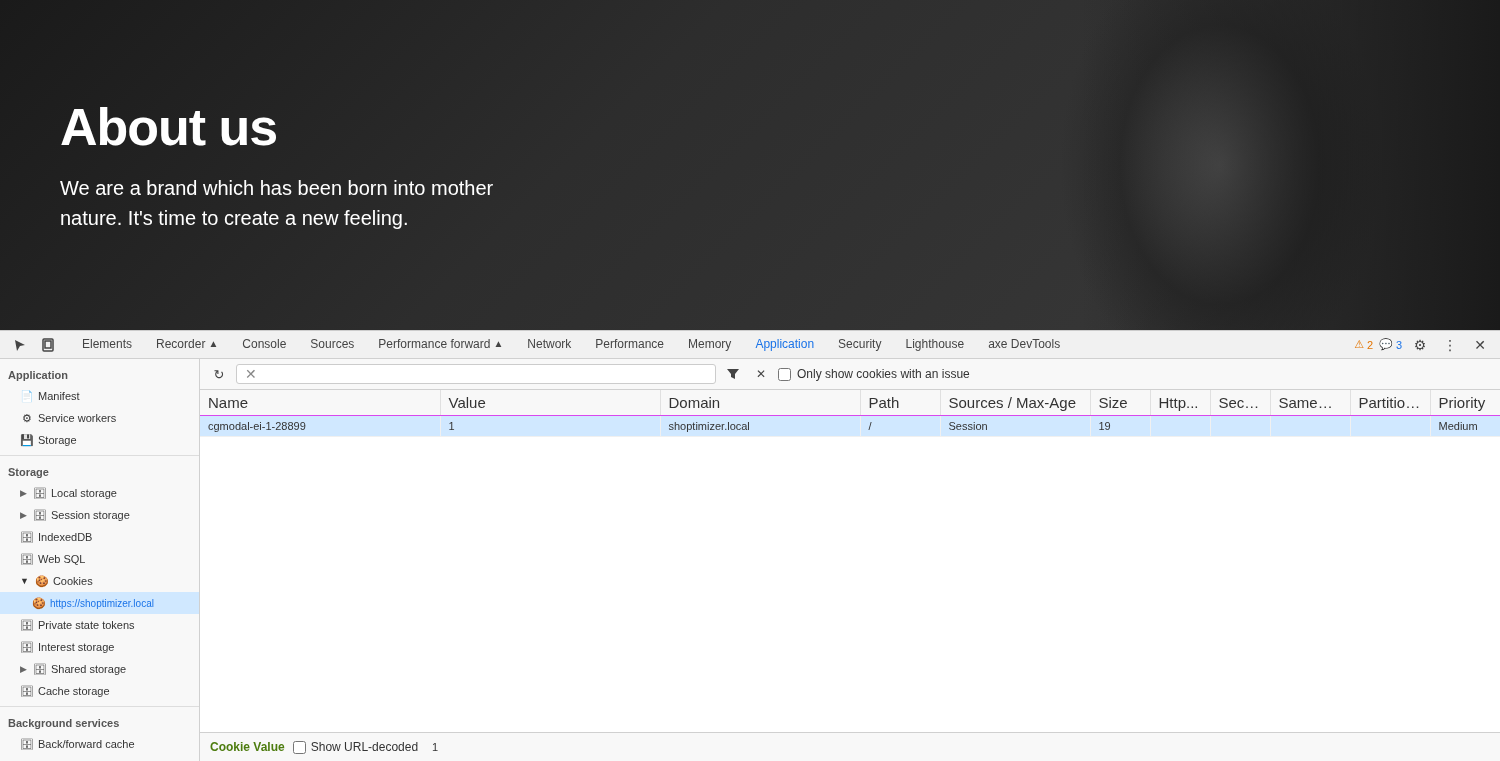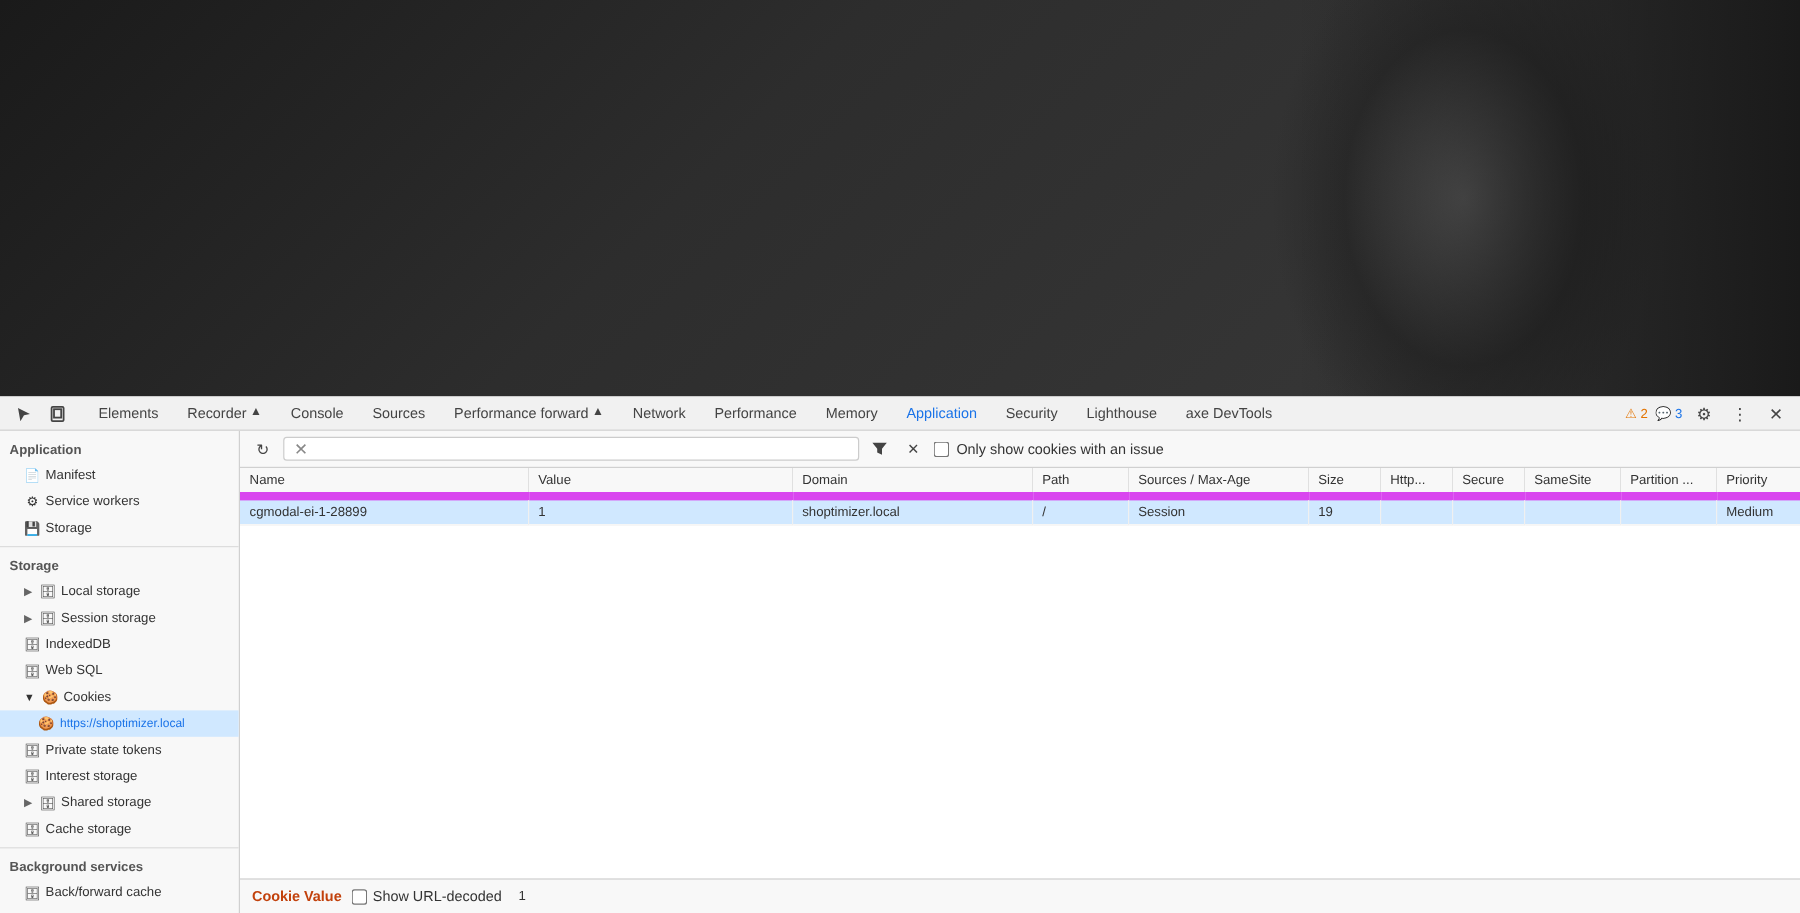--- a/index.html
+++ b/index.html
@@ -283,26 +283,26 @@
       overflow: auto;
       font-size: 11px;
     }
     table {
       width: 100%;
       border-collapse: collapse;
       table-layout: fixed;
     }
     thead th {
       background: #f8f8f8;
-      border-bottom: 7px solid #d946ef;
+      border-bottom: 1px solid #d946ef;
       border-right: 1px solid #e0e0e0;
       padding: 4px 8px;
       text-align: left;
       font-weight: 500;
-      font-size: 11px;
+      font-size: 15px;
       color: #333;
       position: sticky;
       top: 0;
       cursor: pointer;
       white-space: nowrap;
       overflow: hidden;
       text-overflow: ellipsis;
     }
     thead th:last-child { border-right: none; }
     tbody tr {
@@ -325,39 +325,43 @@
       border-top: 1px solid #d0d0d0;
       padding: 6px 10px;
       background: #f8f8f8;
       display: flex;
       align-items: center;
       gap: 8px;
     }
     .cookie-value-label {
       font-size: 12px;
       font-weight: 600;
-      color: #c2410c;
+      color: #4d7c0f;
     }
     .url-decoded-label {
       display: flex;
       align-items: center;
       gap: 5px;
       font-size: 12px;
       color: #333;
     }
     .cookie-value-text {
       font-size: 11px;
       color: #333;
       padding: 2px 6px;
     }
   </style>
 </head>
 <body>
 
 <div class="website-preview">
+  <div class="website-text">
+    <div class="website-title">About us</div>
+    <div class="website-subtitle">We are a brand which has been born into mother nature. It's time to create a new feeling.</div>
+  </div>
   <div class="person-silhouette"></div>
   <div class="website-image"></div>
 </div>
 
 <div class="devtools">
 
   <div class="devtools-toolbar">
     <div class="toolbar-icons">
       <button class="toolbar-icon-btn" title="Inspect element">
         <svg width="14" height="14" viewBox="0 0 14 14" fill="currentColor">

